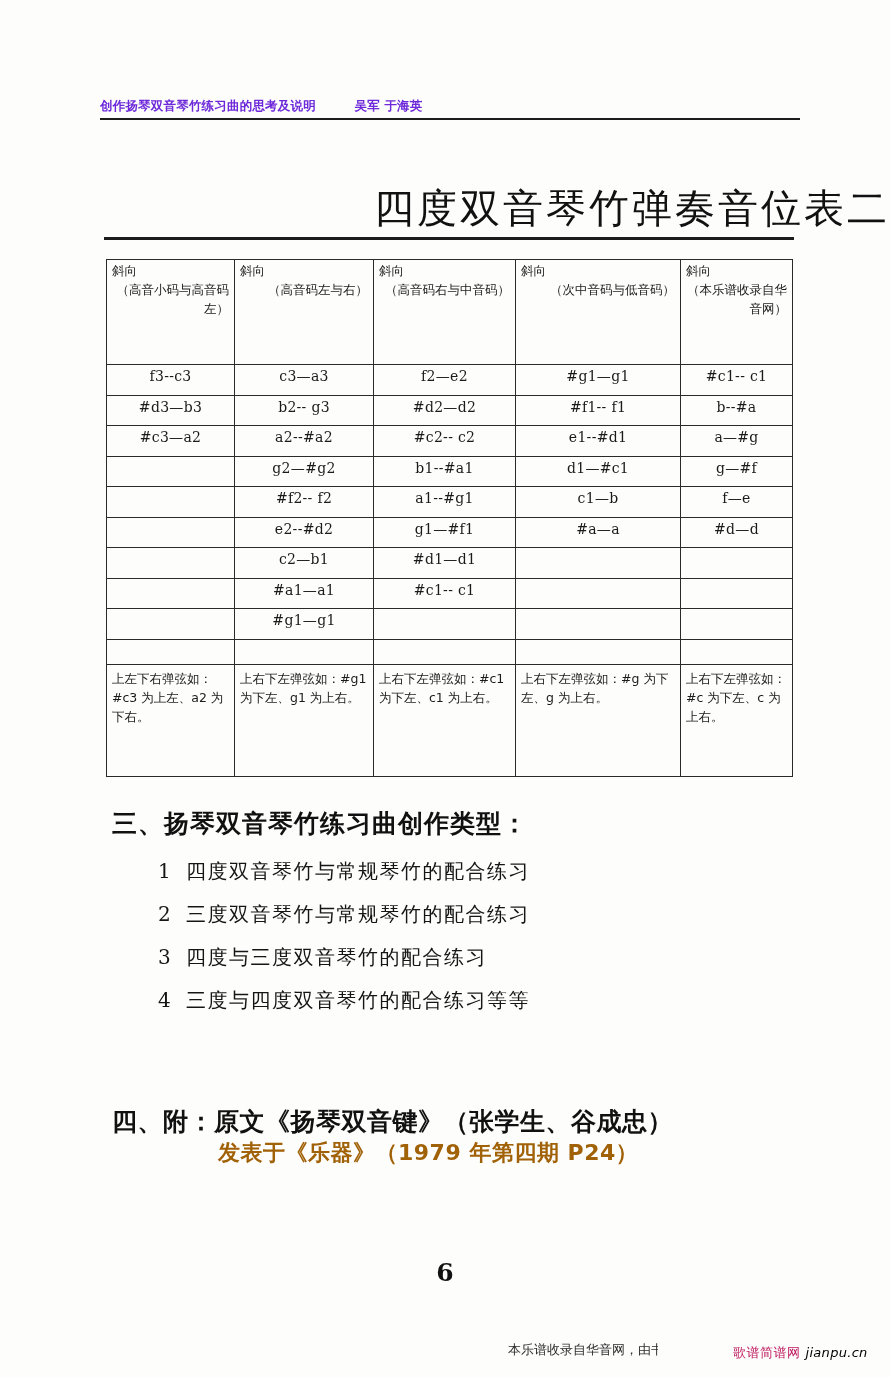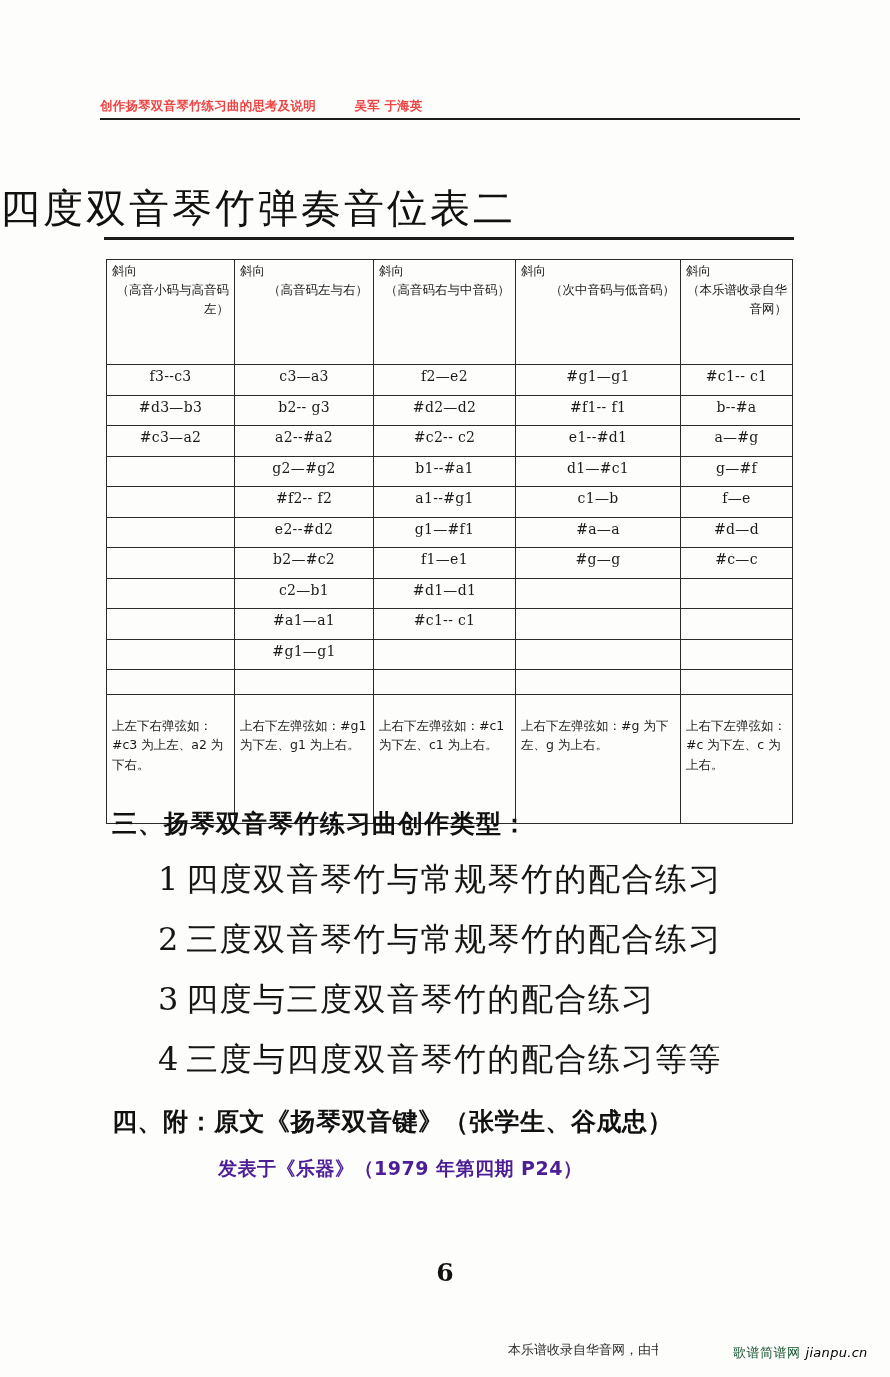--- a/index.html
+++ b/index.html
@@ -22,21 +22,21 @@
   }
 
   
   .running-head {
     position: absolute;
     left: 100px;
     top: 98px;
     width: 700px;
     font-size: 12.5px;
     letter-spacing: 0.2px;
-    color: #ef4444;
+    color: #6d28d9;
     white-space: nowrap;
     font-family: "DejaVu Sans", "Liberation Sans", sans-serif;
     font-weight: 600;
   }
   .running-head .rh-authors {
     margin-left: 34px;
   }
   .rule-top {
     position: absolute;
     left: 100px;
@@ -45,21 +45,21 @@
     height: 2px;
     background: #1c1c1c;
   }
 
   
   .doc-title {
     position: absolute;
     left: 0;
     top: 181px;
     width: 890px;
-    text-align: left;
+    text-align: right;
     font-size: 40px;
     letter-spacing: 3px;
     color: #111;
     font-family: "DejaVu Serif", "Liberation Serif", serif;
   }
   .rule-title {
     position: absolute;
     left: 104px;
     top: 237px;
     width: 690px;
@@ -115,21 +115,21 @@
   }
   .pitch-table tbody tr.notes-row td {
     text-align: left;
     vertical-align: top;
     height: 105px;
     font-family: "DejaVu Sans", "Liberation Sans", sans-serif;
     font-size: 12.5px;
     line-height: 1.55;
     white-space: normal;
     letter-spacing: 0;
-    padding-top: 21px;
+    padding-top: 4px;
   }
   .col1 { width: 128px; }
   .col2 { width: 139px; }
   .col3 { width: 142px; }
   .col4 { width: 165px; }
   .col5 { width: 112px; }
 
   
   .section-heading {
     position: absolute;
@@ -146,21 +146,21 @@
   .num-list {
     position: absolute;
     left: 158px;
     top: 858px;
     width: 640px;
     margin: 0;
     padding: 0;
     list-style: none;
   }
   .num-list li {
-    font-size: 32px;
+    font-size: 20px;
     letter-spacing: 1.5px;
     color: #151515;
     margin-bottom: 16px;
     white-space: nowrap;
     font-family: "DejaVu Serif", "Liberation Serif", serif;
   }
   .num-list .idx {
     display: inline-block;
     min-width: 28px;
   }
@@ -173,27 +173,26 @@
   }
   .appendix-line1 {
     font-size: 25px;
     font-weight: bold;
     letter-spacing: 0.5px;
     white-space: nowrap;
     color: #111;
     font-family: "DejaVu Sans", "Liberation Sans", sans-serif;
   }
   .appendix-line2 {
-    margin-top: 18px;
     margin-left: 106px;
-    font-size: 19px;
+    font-size: 22px;
     font-weight: bold;
     letter-spacing: 0.5px;
     white-space: nowrap;
-    color: #4c1d95;
+    color: #a16207;
     font-family: "DejaVu Sans", "Liberation Sans", sans-serif;
   }
 
   
   .page-number {
     position: absolute;
     left: 0;
     top: 1258px;
     width: 890px;
     text-align: center;
@@ -217,21 +216,21 @@
   }
   .watermark {
     position: absolute;
     left: 733px;
     top: 1342px;
     white-space: nowrap;
     font-family: "DejaVu Sans", "Liberation Sans", sans-serif;
   }
   .watermark .wm-cn {
     font-size: 13px;
-    color: #14532d;
+    color: #be185d;
     letter-spacing: 0.5px;
   }
   .watermark .wm-url {
     font-size: 13px;
     color: #c8651a;
     margin-left: 5px;
     font-style: italic;
     letter-spacing: 0.3px;
   }
 </style>
@@ -316,27 +315,20 @@
         <td>a1--#g1</td>
         <td>c1—b</td>
         <td>f—e</td>
       </tr>
       <tr class="data-row">
         <td></td>
         <td>e2--#d2</td>
         <td>g1—#f1</td>
         <td>#a—a</td>
         <td>#d—d</td>
-      </tr>
-      <tr class="data-row">
-        <td></td>
-        <td>b2—#c2</td>
-        <td>f1—e1</td>
-        <td>#g—g</td>
-        <td>#c—c</td>
       </tr>
       <tr class="data-row">
         <td></td>
         <td>c2—b1</td>
         <td>#d1—d1</td>
         <td></td>
         <td></td>
       </tr>
       <tr class="data-row">
         <td></td>

